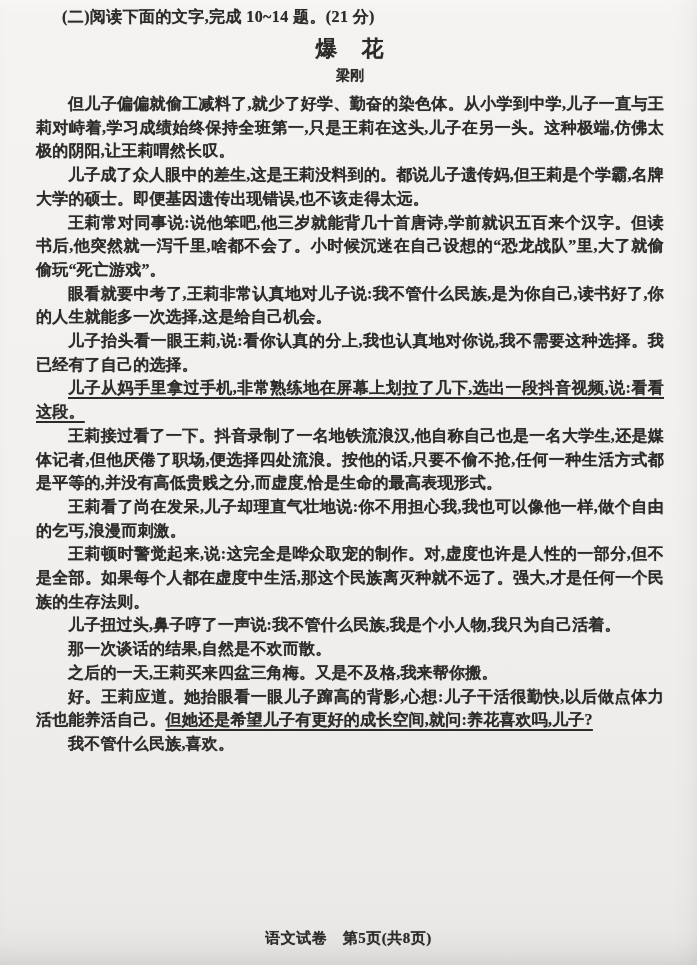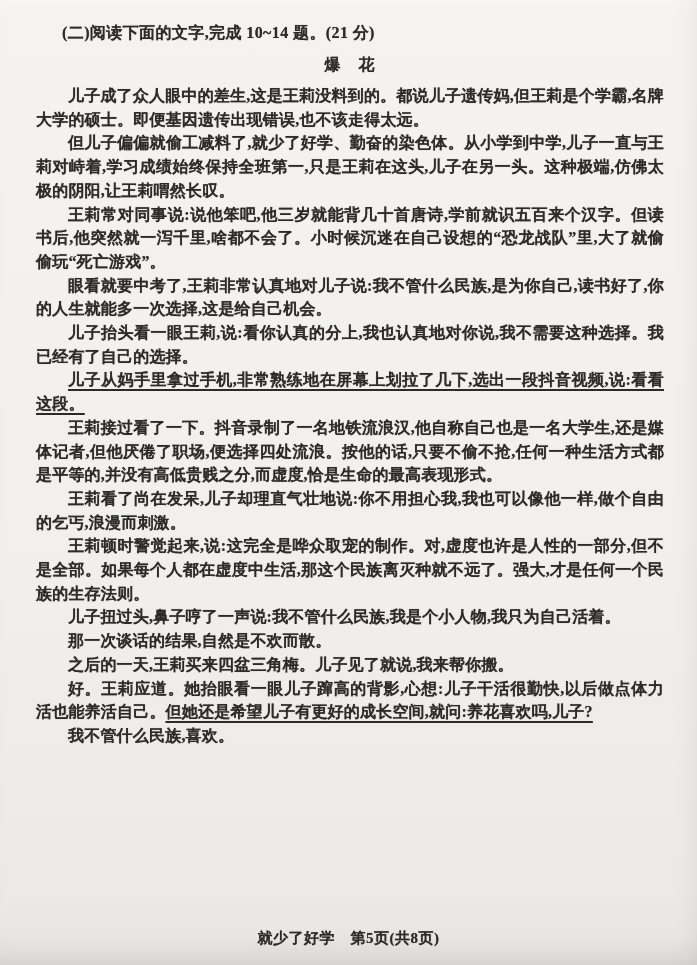--- a/index.html
+++ b/index.html
@@ -16,31 +16,31 @@
     box-shadow: inset 0 -28px 35px -28px rgba(0,0,0,0.14),
                 inset -22px 0 35px -30px rgba(0,0,0,0.10),
                 inset 0 18px 30px -26px rgba(255,255,255,0.9);
     overflow: hidden;
     font-family: "Liberation Serif", "DejaVu Serif", serif;
     font-weight: 700;
     color: #2d2b29;
     text-shadow: 0 0 0.7px rgba(45,43,41,0.65);
   }
   .content {
-    padding: 20px 33px 0 36px;
+    padding: 4px 33px 0 36px;
   }
   .section-header {
     font-size: 16px;
     line-height: 26px;
     margin-left: 26px;
     letter-spacing: 0.4px;
   }
   .title {
     text-align: center;
-    font-size: 16px;
+    font-size: 22px;
     line-height: 30px;
     margin-top: 4px;
     letter-spacing: 1px;
   }
   .author {
     text-align: center;
     font-size: 14px;
     line-height: 24px;
   }
   .article {
@@ -69,31 +69,32 @@
     letter-spacing: 0.5px;
   }
 </style>
 </head>
 <body>
 
 <div class="page">
   <div class="content">
     <div class="section-header">(二)阅读下面的文字,完成 10~14 题。(21 分)</div>
     <div class="title">爆　花</div>
+    <div class="author">梁刚</div>
     <div class="article">
+        <p class="para"><span class="">但儿子偏偏就偷工减料了,就少了好学、勤奋的染色体。从小学到中学,儿子一直与王莉对峙着,学习成绩始终保持全班第一,只是王莉在这头,儿子在另一头。这种极端,仿佛太极的阴阳,让王莉喟然长叹。</span></p>
         <p class="para"><span class="">儿子成了众人眼中的差生,这是王莉没料到的。都说儿子遗传妈,但王莉是个学霸,名牌大学的硕士。即便基因遗传出现错误,也不该走得太远。</span></p>
-        <p class="para"><span class="">但儿子偏偏就偷工减料了,就少了好学、勤奋的染色体。从小学到中学,儿子一直与王莉对峙着,学习成绩始终保持全班第一,只是王莉在这头,儿子在另一头。这种极端,仿佛太极的阴阳,让王莉喟然长叹。</span></p>
         <p class="para"><span class="">王莉常对同事说:说他笨吧,他三岁就能背几十首唐诗,学前就识五百来个汉字。但读书后,他突然就一泻千里,啥都不会了。小时候沉迷在自己设想的“恐龙战队”里,大了就偷偷玩“死亡游戏”。</span></p>
         <p class="para"><span class="">眼看就要中考了,王莉非常认真地对儿子说:我不管什么民族,是为你自己,读书好了,你的人生就能多一次选择,这是给自己机会。</span></p>
         <p class="para"><span class="">儿子抬头看一眼王莉,说:看你认真的分上,我也认真地对你说,我不需要这种选择。我已经有了自己的选择。</span></p>
         <p class="para"><span class="u">儿子从妈手里拿过手机,非常熟练地在屏幕上划拉了几下,选出一段抖音视频,说:看看这段。</span></p>
         <p class="para"><span class="">王莉接过看了一下。抖音录制了一名地铁流浪汉,他自称自己也是一名大学生,还是媒体记者,但他厌倦了职场,便选择四处流浪。按他的话,只要不偷不抢,任何一种生活方式都是平等的,并没有高低贵贱之分,而虚度,恰是生命的最高表现形式。</span></p>
         <p class="para"><span class="">王莉看了尚在发呆,儿子却理直气壮地说:你不用担心我,我也可以像他一样,做个自由的乞丐,浪漫而刺激。</span></p>
         <p class="para"><span class="">王莉顿时警觉起来,说:这完全是哗众取宠的制作。对,虚度也许是人性的一部分,但不是全部。如果每个人都在虚度中生活,那这个民族离灭种就不远了。强大,才是任何一个民族的生存法则。</span></p>
         <p class="para"><span class="">儿子扭过头,鼻子哼了一声说:我不管什么民族,我是个小人物,我只为自己活着。</span></p>
         <p class="para"><span class="">那一次谈话的结果,自然是不欢而散。</span></p>
-        <p class="para"><span class="">之后的一天,王莉买来四盆三角梅。儿子见了就说,我来帮你搬。</span></p>
+        <p class="para"><span class="">之后的一天,王莉买来四盆三角梅。又是不及格,我来帮你搬。</span></p>
         <p class="para"><span class="">好。王莉应道。她抬眼看一眼儿子蹿高的背影,心想:儿子干活很勤快,以后做点体力活也能养活自己。</span><span class="u">但她还是希望儿子有更好的成长空间,就问:养花喜欢吗,儿子?</span></p>
         <p class="para"><span class="">我不管什么民族,喜欢。</span></p>
       </div>
   </div>
-  <div class="footer">就少了好学　第5页(共8页)</div>
+  <div class="footer">语文试卷　第5页(共8页)</div>
 </div>
 
 </body></html>

